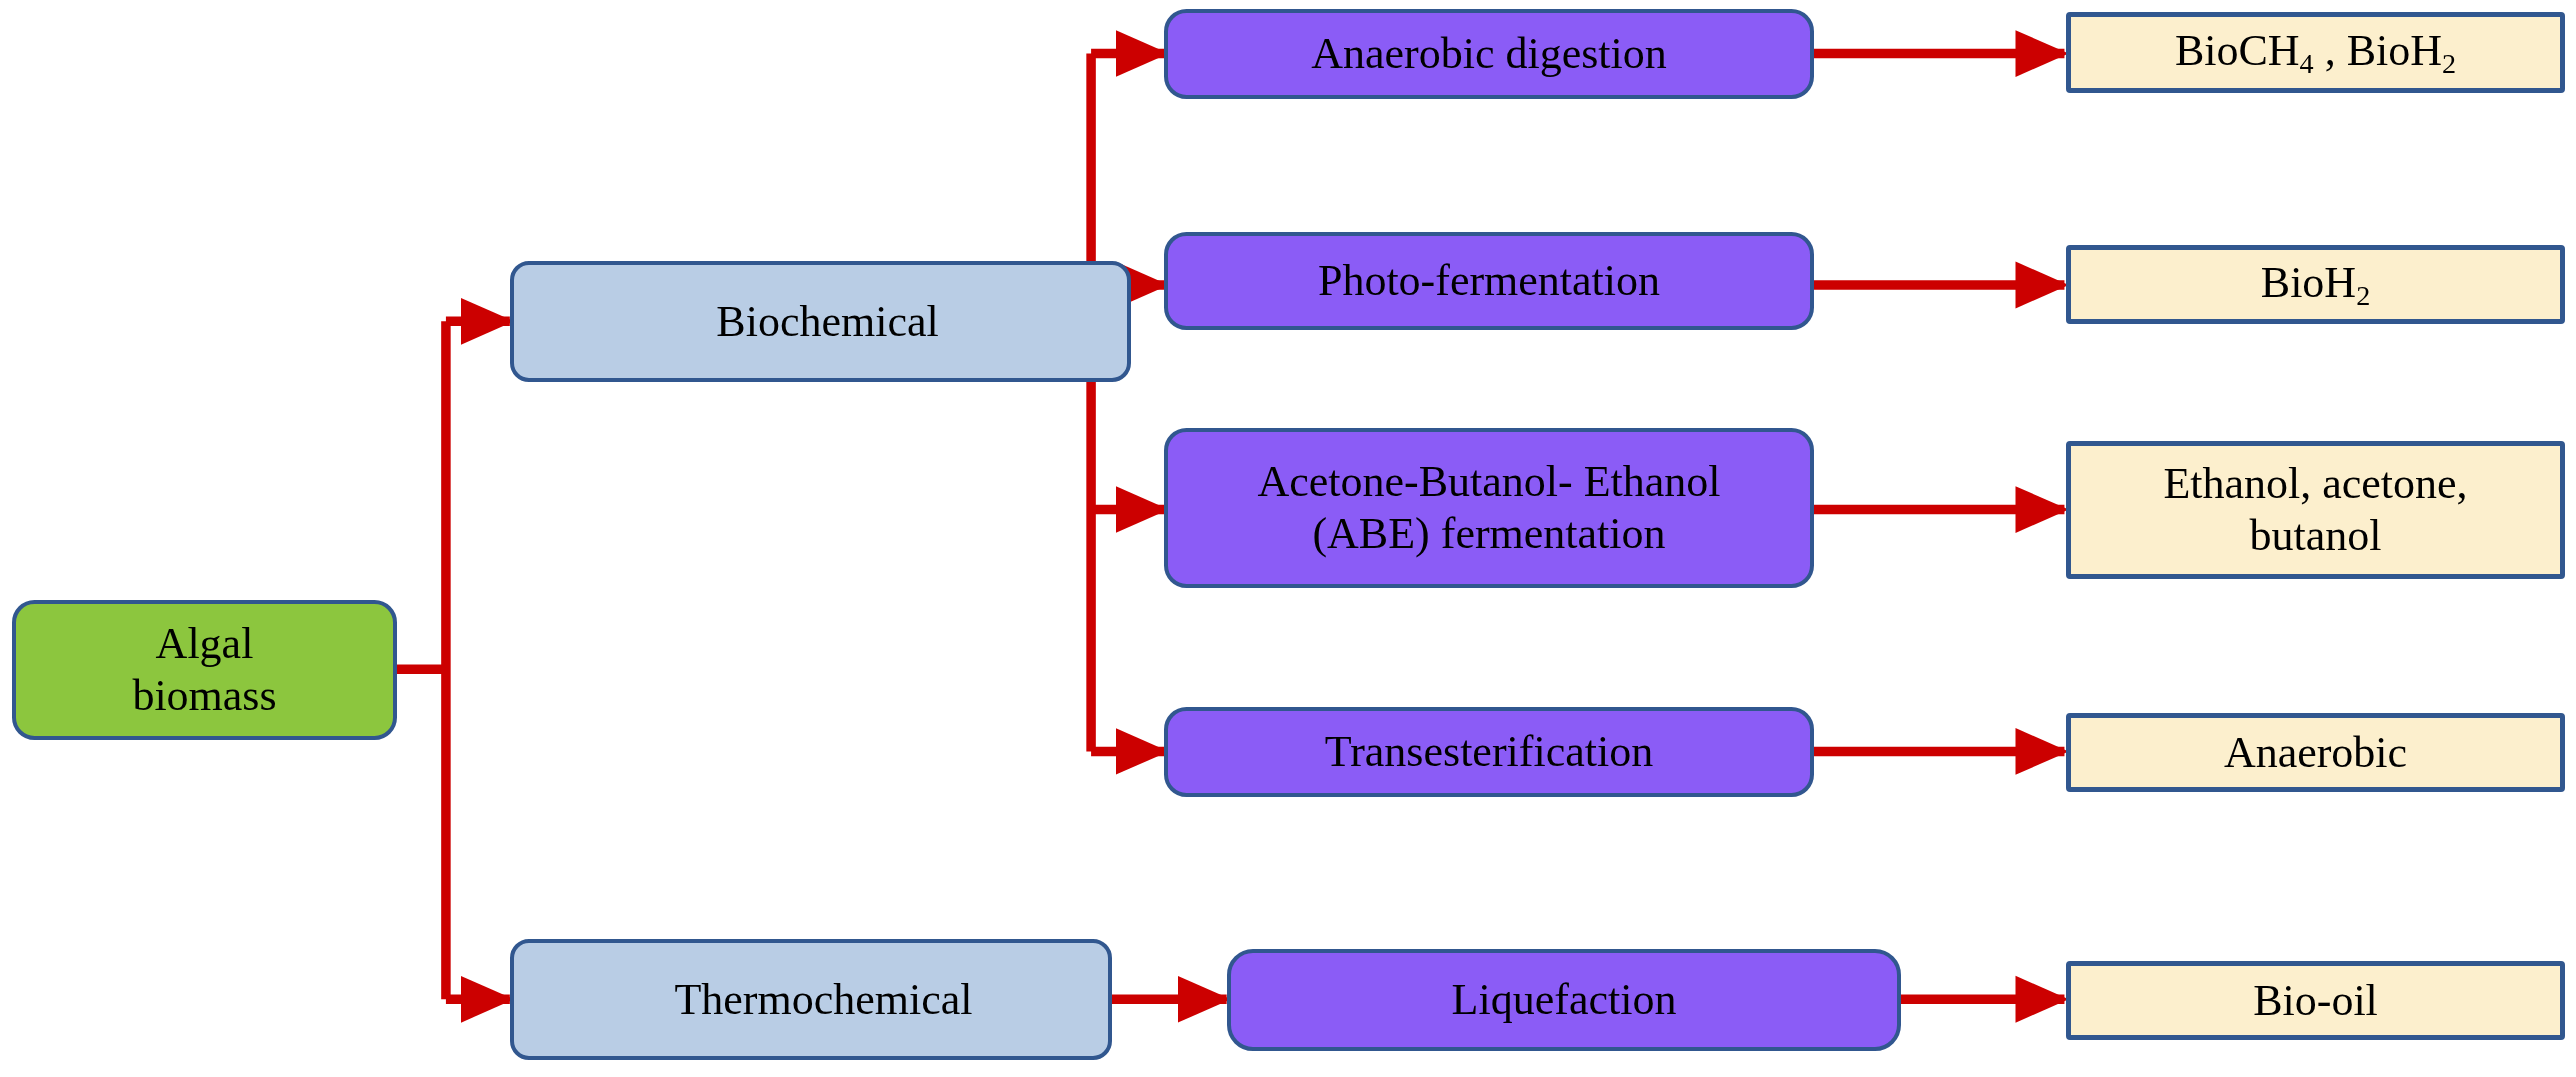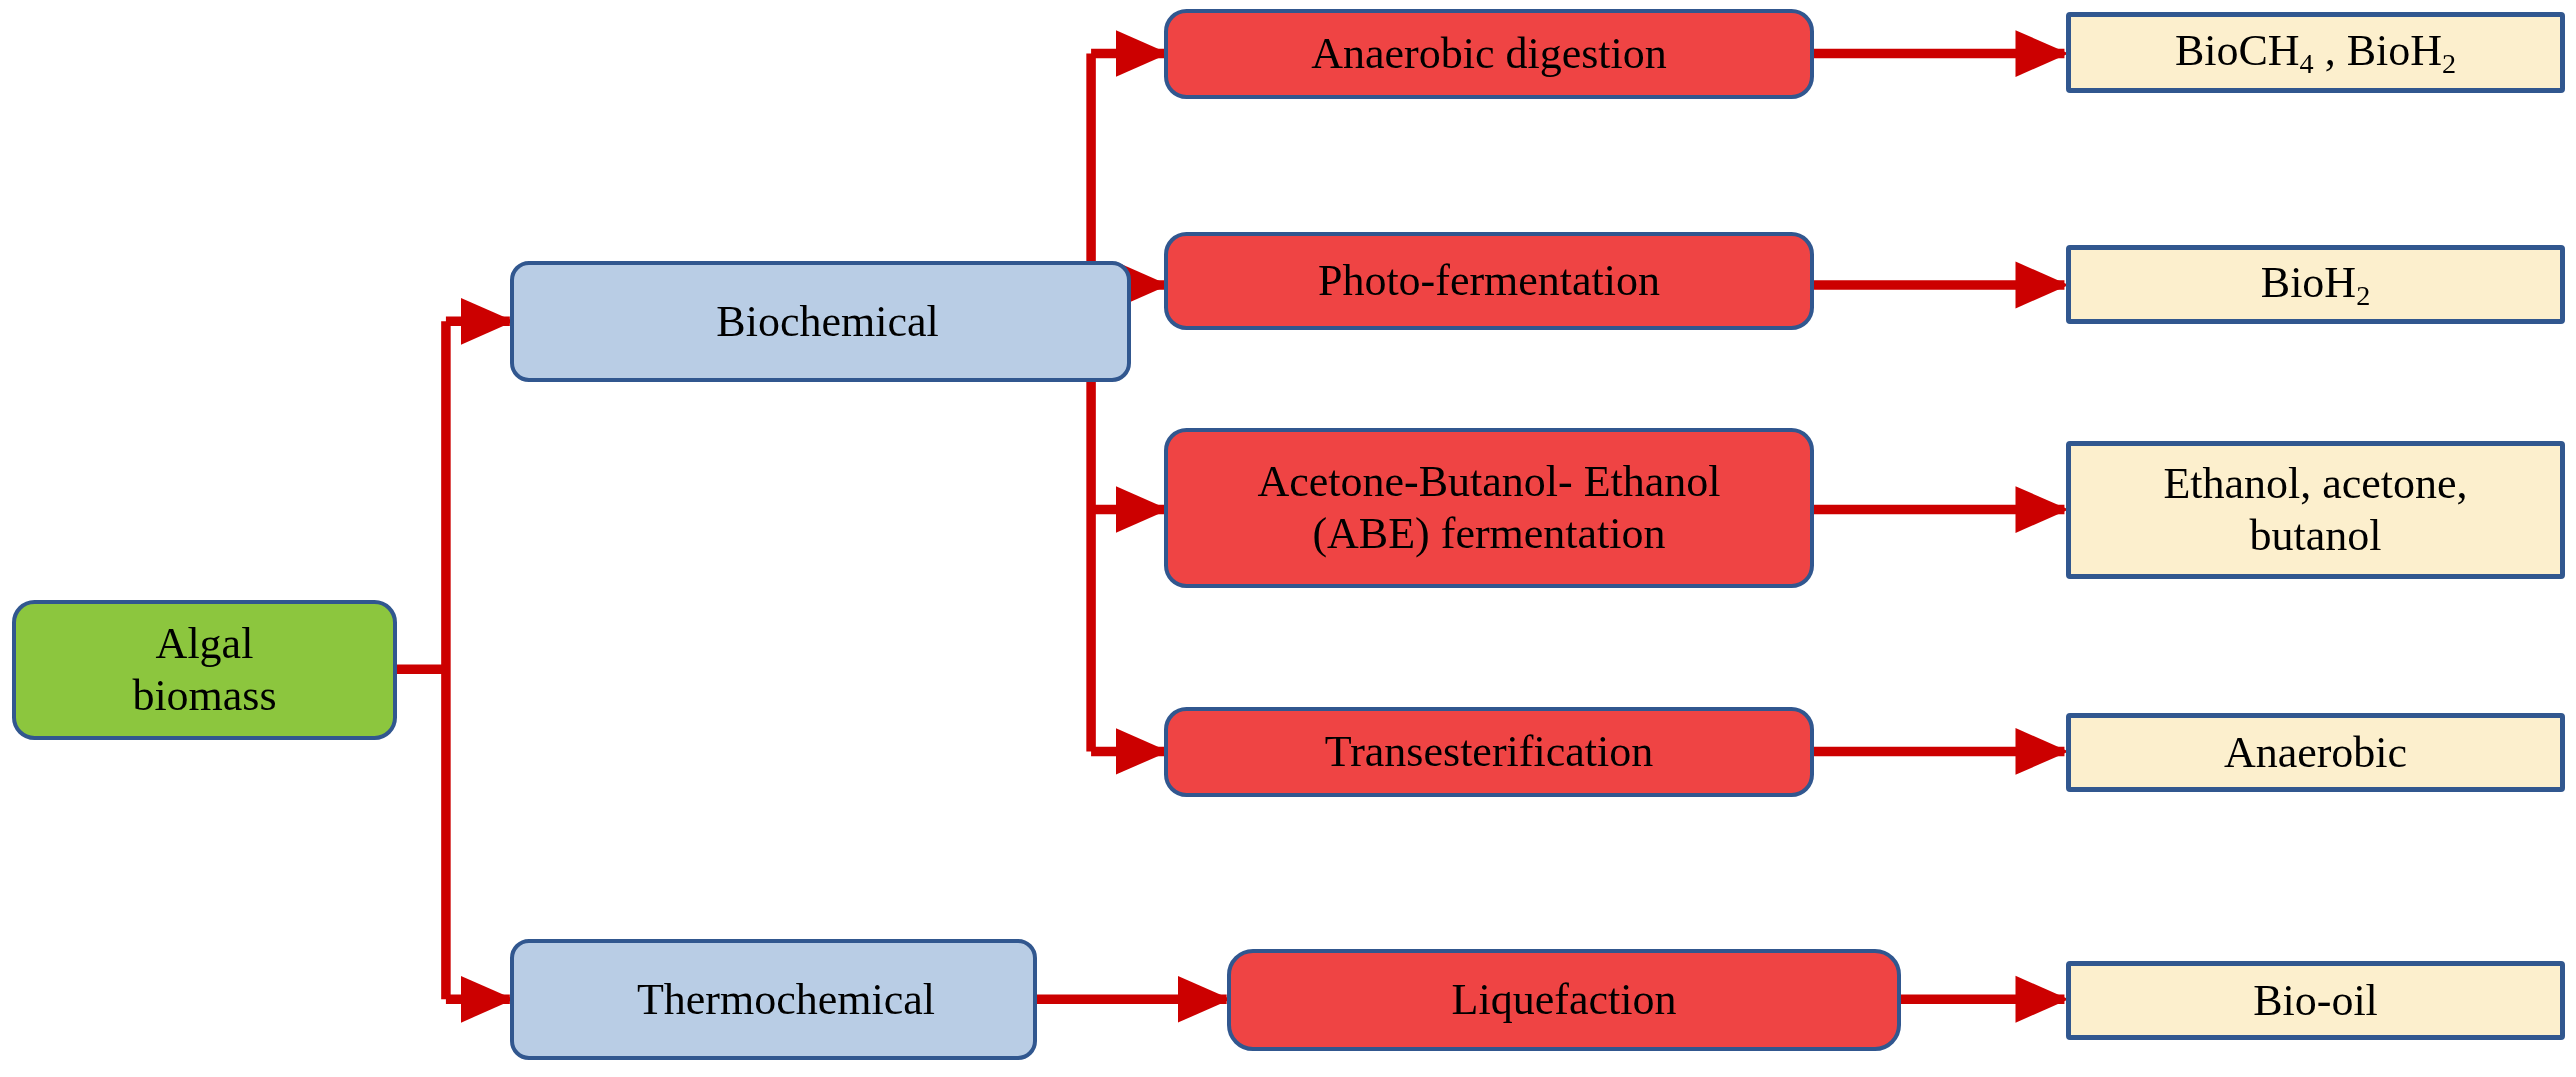--- a/index.html
+++ b/index.html
@@ -33,21 +33,21 @@
     border-radius: 22.5px;
     font-size: 44px;
   }
   .node-category {
     background: #B9CDE5;
     border: 4.3px solid #31578F;
     border-radius: 19px;
     font-size: 44px;
   }
   .node-process {
-    background: #ef4444;
+    background: #8b5cf6;
     border: 4.3px solid #31578F;
     border-radius: 22.5px;
     font-size: 44px;
   }
   .node-output {
     background: #FCEFCD;
     border: 5.2px solid #31578F;
     border-radius: 4px;
     font-size: 44px;
   }
@@ -108,21 +108,21 @@
     <div>
       <div>Algal</div>
       <div>biomass</div>
     </div>
   </div>
 
   <div class="node node-category" style="left:510px; top:261px; width:621px; height:121px;padding-left:14px;">
     <span>Biochemical</span>
   </div>
 
-  <div class="node node-category" style="left:510px; top:939px; width:527px; height:121px;padding-left:25px;">
+  <div class="node node-category" style="left:510px; top:939px; width:602px; height:121px;padding-left:25px;">
     <span>Thermochemical</span>
   </div>
 
   <div class="node node-process" style="left:1164px; top:8.6px; width:650px; height:90px;">
     <span>Anaerobic digestion</span>
   </div>
 
   <div class="node node-process" style="left:1164px; top:232px; width:650px; height:98px;">
     <span>Photo-fermentation</span>
   </div>

